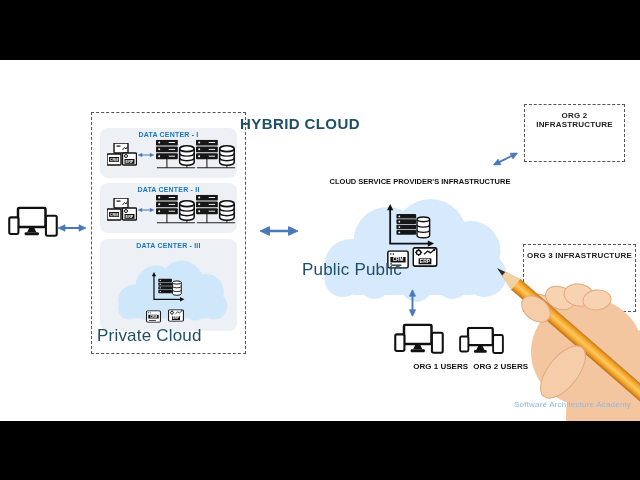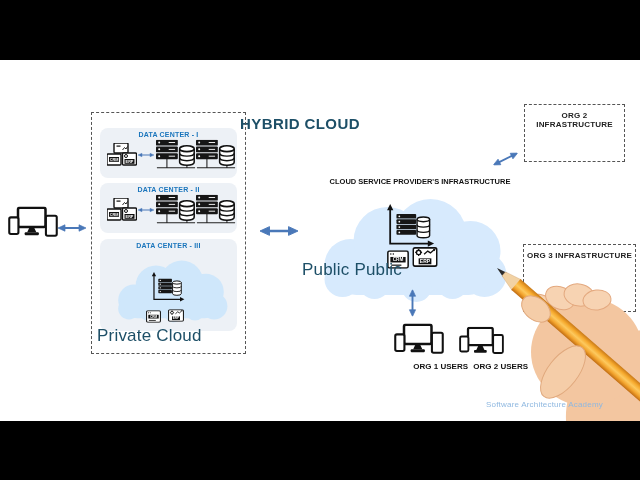--- a/index.html
+++ b/index.html
@@ -19,21 +19,21 @@
   .dc-label{top:3px;left:0;width:100%;text-align:center;font-size:7px;font-weight:bold;color:#1a75bc;letter-spacing:.2px;}
   .cloud-label{font-size:17px;color:#1d4f67;letter-spacing:.2px;}
   .private-label{left:5px;top:213px;z-index:2;}
   .public-label{left:302px;top:260px;z-index:2;}
   .provider-label{left:320px;top:177px;width:200px;text-align:center;font-size:7.5px;font-weight:bold;color:#111;}
   .orgbox-label{padding-top:6px;width:100%;text-align:center;font-size:8px;font-weight:600;color:#222;letter-spacing:.2px;}
   .org2-box{left:524px;top:104px;width:99px;height:56px;}
   .org3-box{left:523px;top:244px;width:111px;height:66px;}
   .user-label{font-size:8px;font-weight:bold;color:#111;text-align:right;width:100px;}
   .arrow{color:#4a78b8;}
-  .watermark{left:486px;top:400px;font-size:8px;color:#8fb8e0;z-index:6;letter-spacing:.2px;}
+  .watermark{left:514px;top:400px;font-size:8px;color:#8fb8e0;z-index:6;letter-spacing:.2px;}
   .hand{left:480px;top:250px;z-index:5;}
   svg{display:block;}
   svg text{font-family:"Liberation Sans",sans-serif;}
   .defs{position:absolute;width:0;height:0;}
 </style>
 </head>
 <body>
 
 <svg class="defs" aria-hidden="true">
   <defs>

